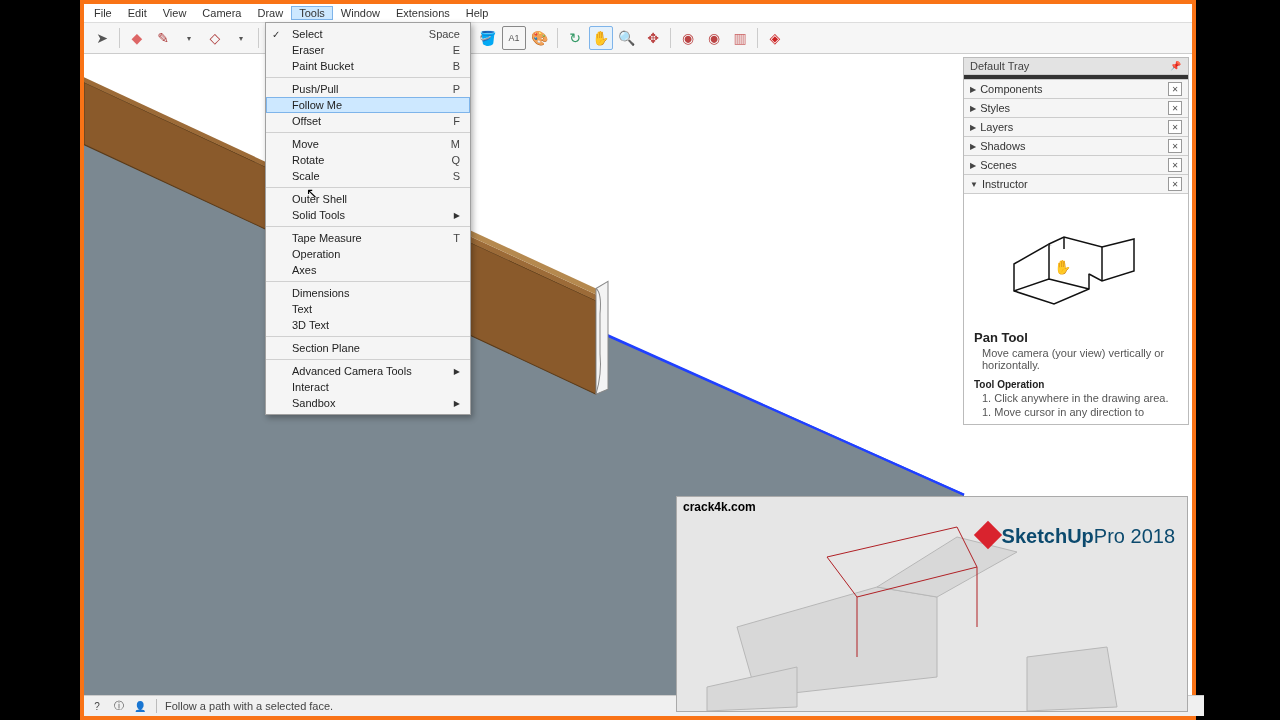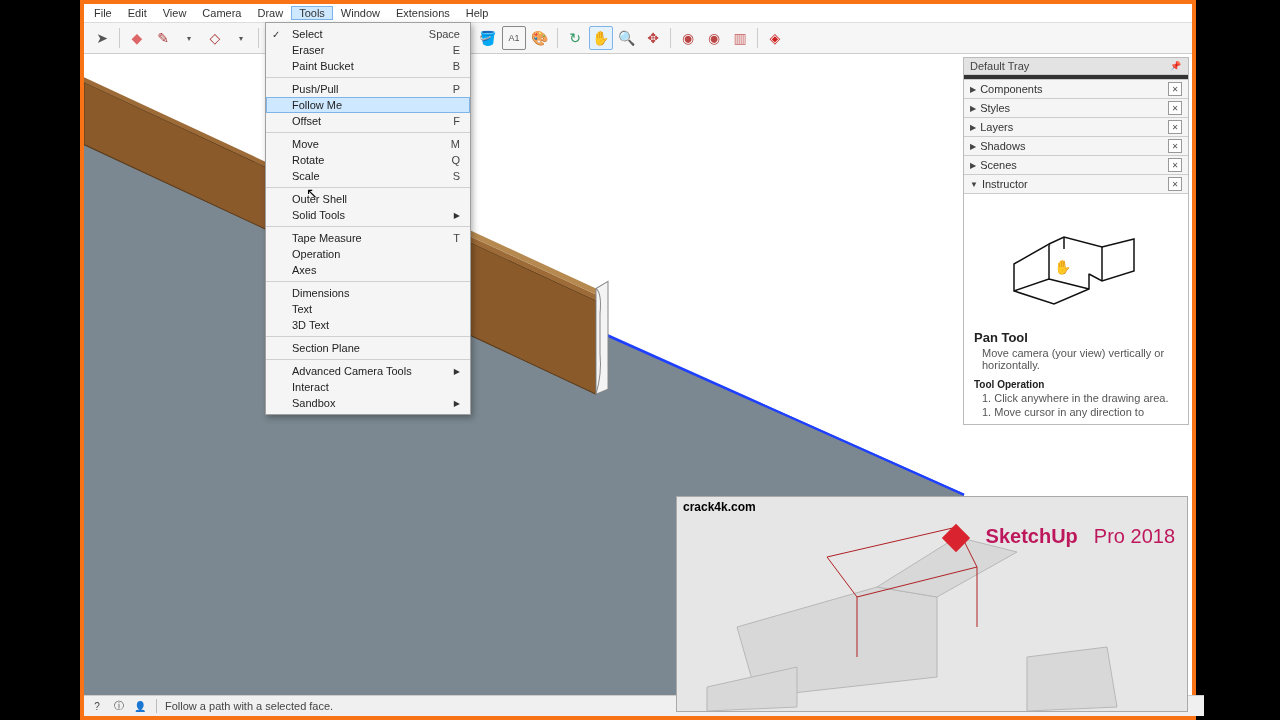--- a/index.html
+++ b/index.html
@@ -27,21 +27,21 @@
 .dropdown .grp:last-child{border-bottom:none}
 .dropdown .it{display:flex;align-items:center;padding:2px 10px 2px 26px;position:relative;color:#222;cursor:default}
 .dropdown .it .sc{margin-left:auto;color:#444;padding-left:20px}
 .dropdown .it.hover{background:#cde8ff;border:1px solid #7eb4ea;padding:1px 9px 1px 25px}
 .dropdown .it .chk{position:absolute;left:6px;font-size:10px;color:#333}
 .dropdown .it .sub{margin-left:auto;font-size:8px;color:#333}
 .statusbar{position:absolute;left:0;bottom:0;width:100%;height:20px;background:#f0f0f0;border-top:1px solid #ccc;display:flex;align-items:center;padding:0 6px;gap:8px;color:#444}
 .statusbar .ic{width:14px;height:14px;display:flex;align-items:center;justify-content:center;font-size:10px}
 .promo{position:absolute;right:4px;bottom:4px;width:510px;height:214px;background:#e8e8e8;border:1px solid #aaa;z-index:60;overflow:hidden}
 .promo .dom{position:absolute;left:6px;top:3px;font-size:12px;font-weight:bold;color:#000000}
-.promo .brand{position:absolute;right:12px;top:28px;font-size:20px;font-weight:bold;color:#be185d;display:flex;align-items:flex-end;gap:16px}
+.promo .brand{position:absolute;right:12px;top:28px;font-size:20px;font-weight:bold;color:#0c4a6e;display:flex;align-items:flex-start;gap:0}
 .promo .cube{width:20px;height:20px;background:#d9232e;transform:rotate(45deg);margin-right:4px}
 svg{display:block}
 .main{position:absolute;left:0;top:48px;right:0;bottom:20px}
 .cursor{position:absolute;left:222px;top:181px;font-size:14px;color:#000;z-index:55;pointer-events:none}
 </style>
 </head>
 <body>
 
 <div class="stage">
 

